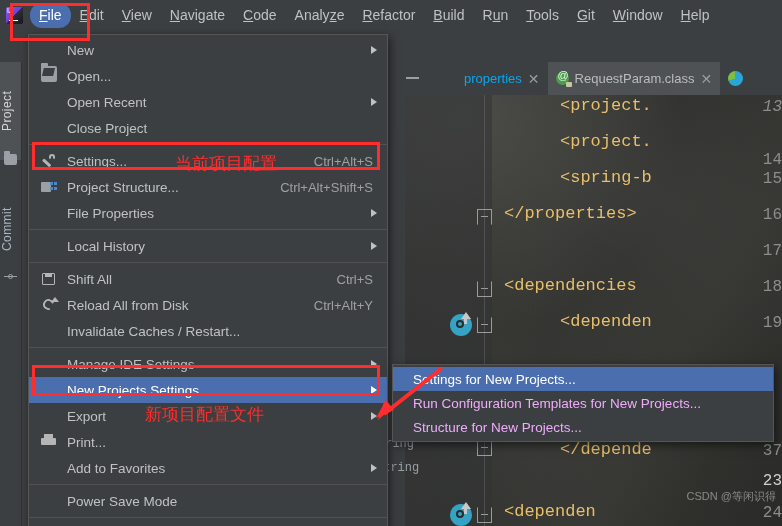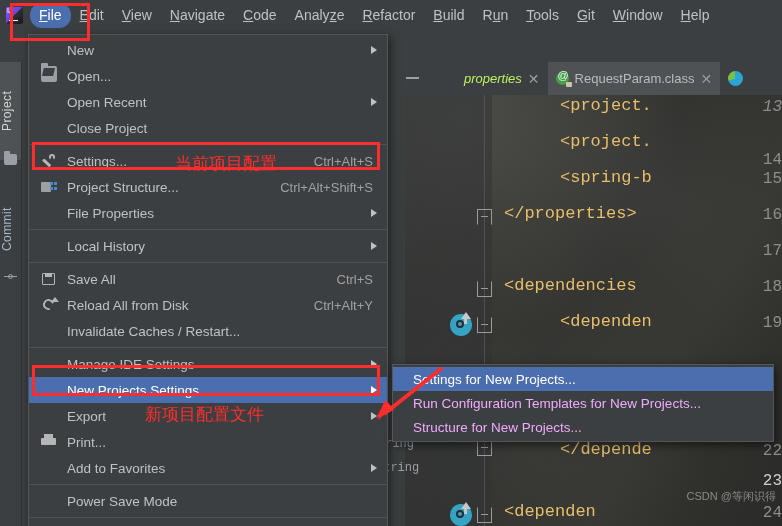--- a/index.html
+++ b/index.html
@@ -124,21 +124,21 @@
   
   .tabstrip{
     position:absolute;left:396px;top:62px;width:386px;height:33px;
     background:#3c3f41;display:flex;align-items:center;
   }
   .tab{
     height:33px;display:flex;align-items:center;gap:6px;padding:0 8px;
     font-size:13px;color:#bbbbbb;white-space:nowrap;box-sizing:border-box;
   }
   .tab.sel{background:#4e5254;}
-  .tab .lbl.props{color:#bef264;font-style:italic;}
+  .tab .lbl.props{color:#0ea5e9;}
   .tab .x{color:#9b9b9b;font-size:14px;line-height:1;}
   .annot-ic{
     width:13px;height:13px;border-radius:50%;background:#4e9a4e;position:relative;flex:none;
   }
   .annot-ic:after{content:"@";position:absolute;left:2px;top:-3px;font-size:11px;color:#d9ffd9;font-family:"Liberation Sans",sans-serif;}
   .lock-ic{position:absolute;right:-3px;bottom:-2px;width:6px;height:5px;background:#c8c8a0;border-radius:1px;}
   .gear-ic{width:15px;height:15px;position:relative;flex:none;}
   .gear-ic:before{
     content:"";position:absolute;left:1px;top:1px;width:13px;height:13px;border-radius:50%;
     background:#9aa0a6;
@@ -252,21 +252,21 @@
     </div>
     <div class="fold-line"></div>
 
     <div class="lineno" style="top:36px;font-style:italic;">13</div>
     <div class="lineno" style="top:72px;margin-top:17px;">14</div>
     <div class="lineno" style="top:108px;">15</div>
     <div class="lineno" style="top:144px;">16</div>
     <div class="lineno" style="top:180px;">17</div>
     <div class="lineno" style="top:216px;">18</div>
     <div class="lineno" style="top:252px;">19</div>
-    <div class="lineno" style="top:380px;">22</div>
+    <div class="lineno" style="top:380px;">37</div>
     <div class="lineno" style="top:410px;color:#cfcfcf;">23</div>
     <div class="lineno" style="top:442px;">24</div>
 
     <div class="fold-mark collapse-up" style="top:147px;"></div>
     <div class="fold-mark collapse-dn" style="top:219px;"></div>
     <div class="fold-mark collapse-dn" style="top:255px;"></div>
     <div class="fold-mark collapse-dn" style="top:378px;"></div>
     <div class="fold-mark collapse-dn" style="top:445px;"></div>
 
     <div class="run-ic" style="left:54px;top:252px;">
@@ -387,21 +387,21 @@
 
     <div class="mi">
       <span class="ml">Local History</span>
       <span class="arrow"></span>
     </div>
 
     <div class="sep"></div>
 
     <div class="mi">
       <span class="mic ic-save"></span>
-      <span class="ml">Save All</span>
+      <span class="ml">Shift All</span>
       <span class="sc">Ctrl+S</span>
     </div>
 
     <div class="mi">
       <span class="mic ic-reload"></span>
       <span class="ml">Reload All from Disk</span>
       <span class="sc">Ctrl+Alt+Y</span>
     </div>
 
     <div class="mi">

